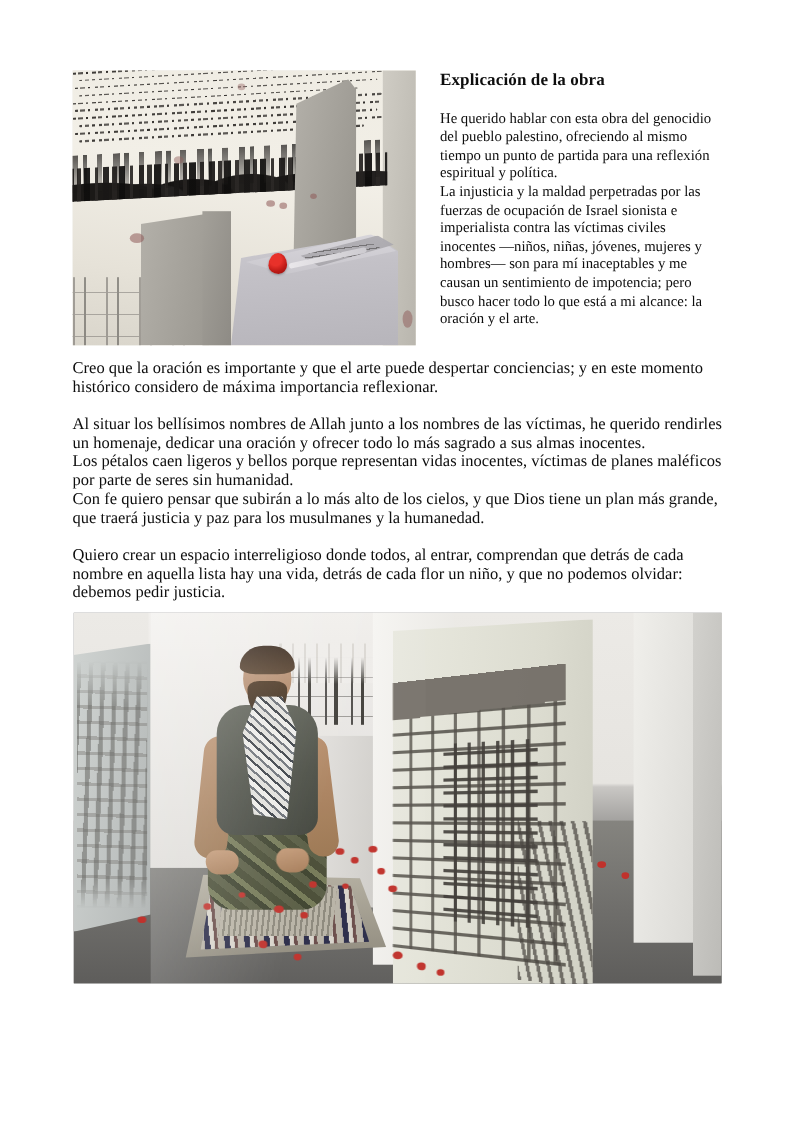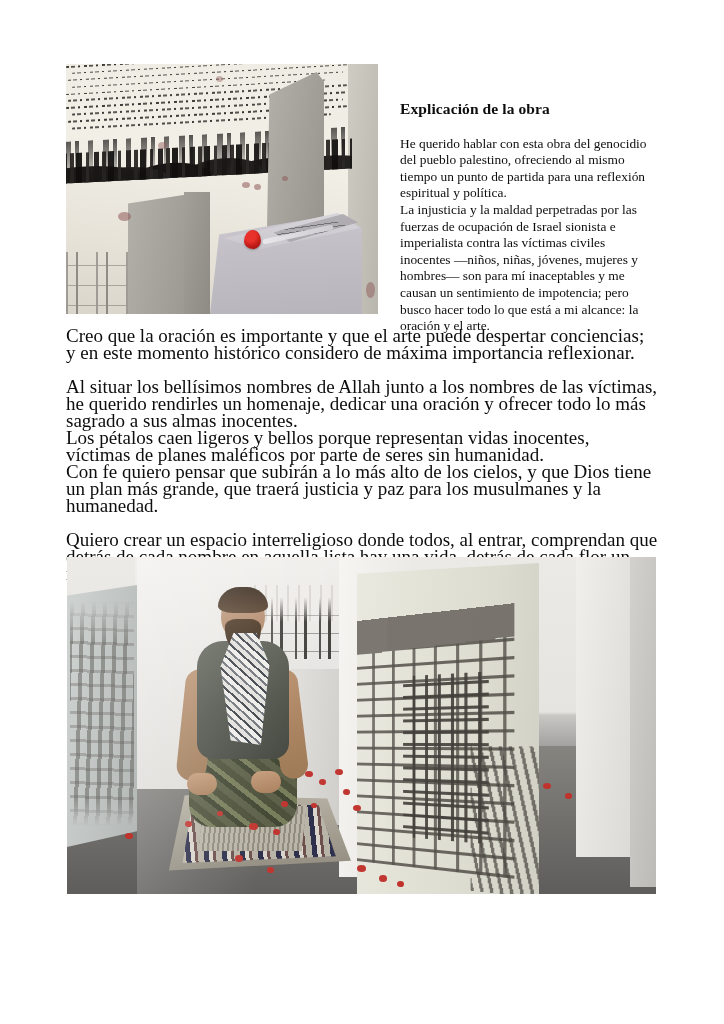--- a/index.html
+++ b/index.html
@@ -49,38 +49,37 @@
     top: 0;
     width: 258px;
   }
 
   .explanation h2 {
     font-size: 15.5px;
     font-weight: bold;
     letter-spacing: 0.1px;
     line-height: 1.2;
     margin-bottom: 17px;
-    margin-top: 36px;
   }
 
   .explanation p {
     font-size: 13.4px;
     line-height: 16.6px;
     text-align: left;
   }
 
   
   .body-text {
     position: absolute;
     left: 66px;
     top: 327px;
     width: 592px;
   }
   .body-text p {
-    font-size: 19px;
+    font-size: 15px;
     line-height: 17.0px;
     margin: 0 0 17px 0;
   }
   .body-text p:last-child { margin-bottom: 0; }
 
   
   .fig-bottom {
     position: absolute;
     left: 67px;
     top: 557px;

